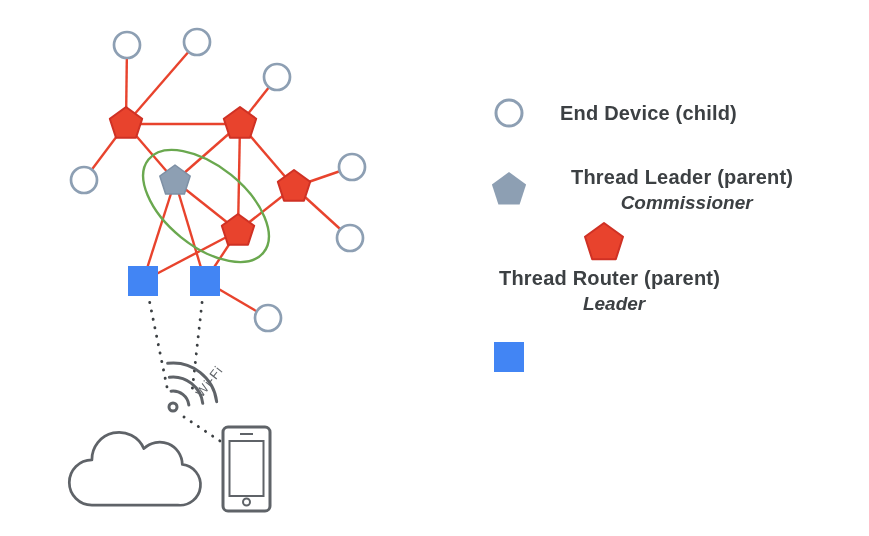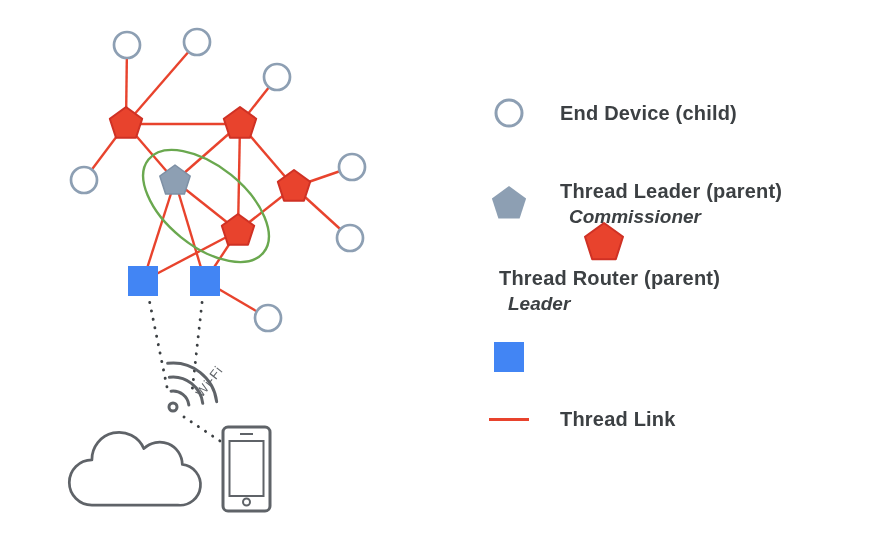--- a/index.html
+++ b/index.html
@@ -20,26 +20,26 @@
   .leader{fill:var(--leader);stroke:#7e90a5;stroke-width:1.5;stroke-linejoin:round;}
   .border-router{fill:var(--border-router);}
   .outline-shape{fill:#fff;stroke:var(--outline);}
   .wifi-arc{fill:none;stroke:var(--outline);stroke-width:3;stroke-linecap:round;}
   .wifi-text{font-size:13px;fill:var(--outline);letter-spacing:1px;font-family:"Liberation Sans",sans-serif;}
 
   
   .legend{position:absolute;left:470px;top:0;width:399px;height:536px;}
   .lrow{position:absolute;left:0;display:flex;align-items:center;transform:translateY(-50%);}
   .lrow:nth-of-type(1){top:113px;}
-  .lrow:nth-of-type(2){top:204px;}
+  .lrow:nth-of-type(2){top:190px;gap:11px;}
   .lrow:nth-of-type(3){top:267px;flex-direction:column;}
   .lrow:nth-of-type(4){top:357px;}
   .lrow:nth-of-type(5){top:419px;}
   .licon{width:44px;margin-left:17px;flex:none;display:flex;justify-content:center;align-items:center;}
-  .ltext{margin-left:29px;}
+  .ltext{margin-left:29px;text-align:center;}
   .llabel{font-size:20px;font-weight:700;letter-spacing:.2px;white-space:nowrap;}
   .lsub{font-size:19px;font-weight:700;font-style:italic;margin-left:9px;margin-top:3px;white-space:nowrap;}
   .licon-circle circle{fill:#fff;stroke:var(--end-device-stroke);stroke-width:3;}
   .licon-leader polygon{fill:var(--leader);}
   .licon-router polygon{fill:var(--router);stroke:#cf3124;stroke-width:2;stroke-linejoin:round;}
   .licon-square rect{fill:var(--border-router);}
   .licon-line line{stroke:var(--thread-link);stroke-width:3.2;}
 </style>
 </head>
 <body>
@@ -152,25 +152,15 @@
     </div>
 
     <div class="lrow">
       <span class="licon">
         <svg class="licon-square" width="44" height="36">
             <rect x="7" y="3" width="30" height="30"></rect>
           </svg>
       </span>
     </div>
 
-    <div class="lrow">
-      <span class="licon">
-        <svg class="licon-line" width="44" height="10">
-            <line x1="2" y1="5" x2="42" y2="5"></line>
-          </svg>
-      </span>
-      <div class="ltext">
-        <div class="llabel">Thread Link</div>
-      </div>
-    </div>
 
   </div>
 </div>
 
 </body></html>

